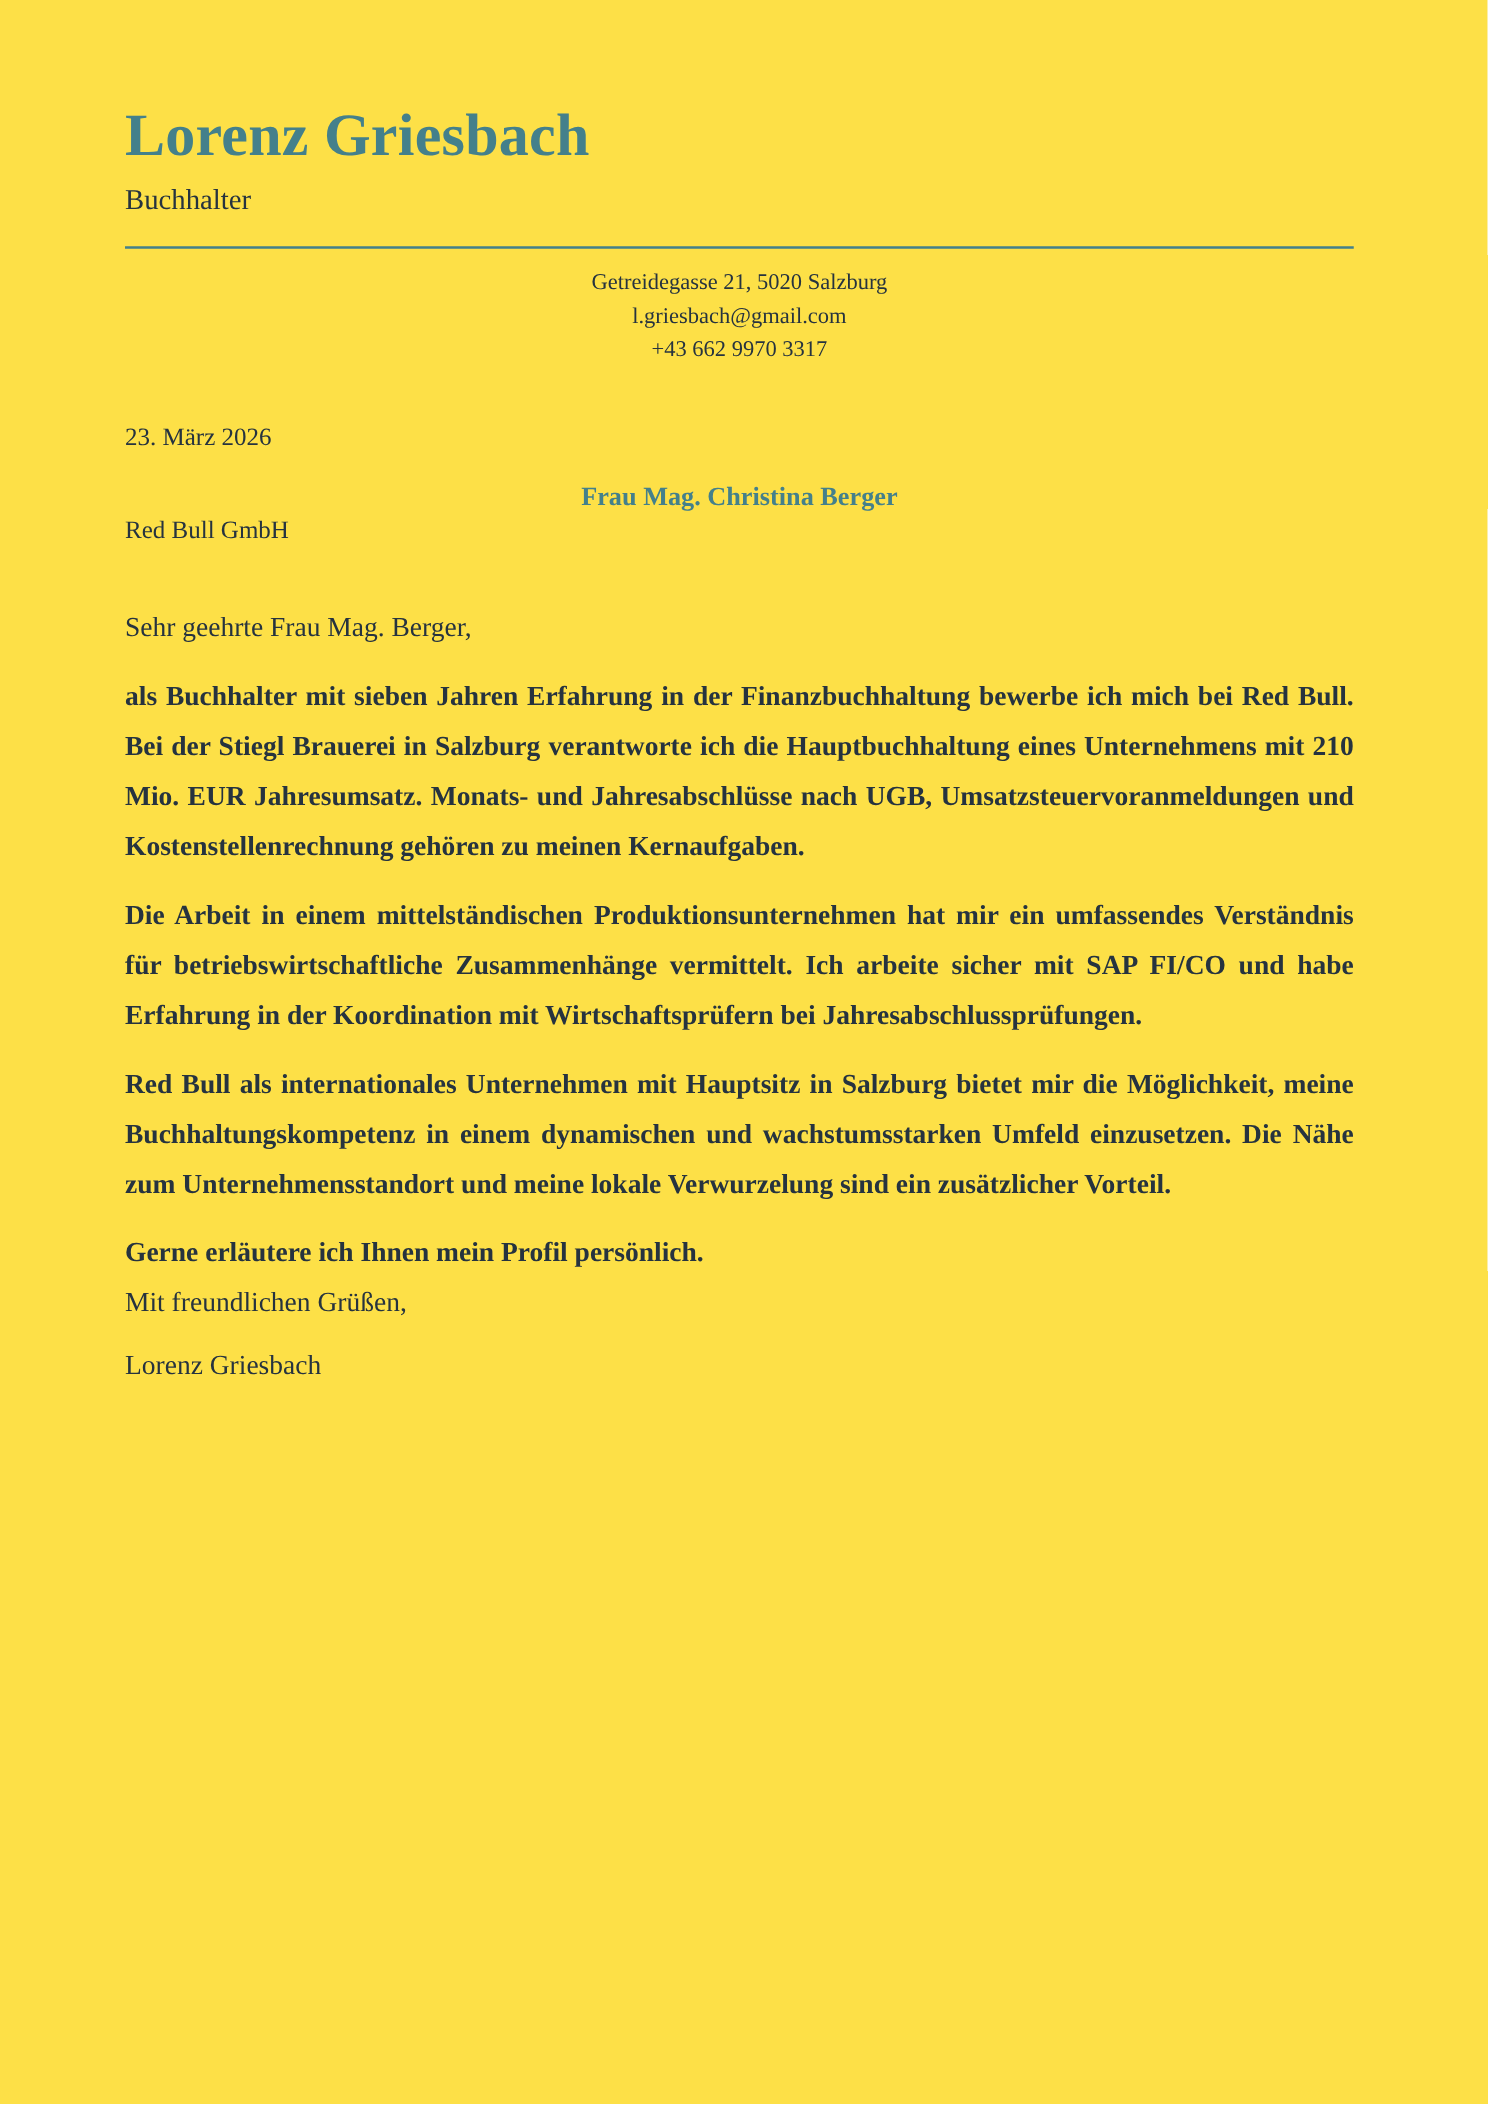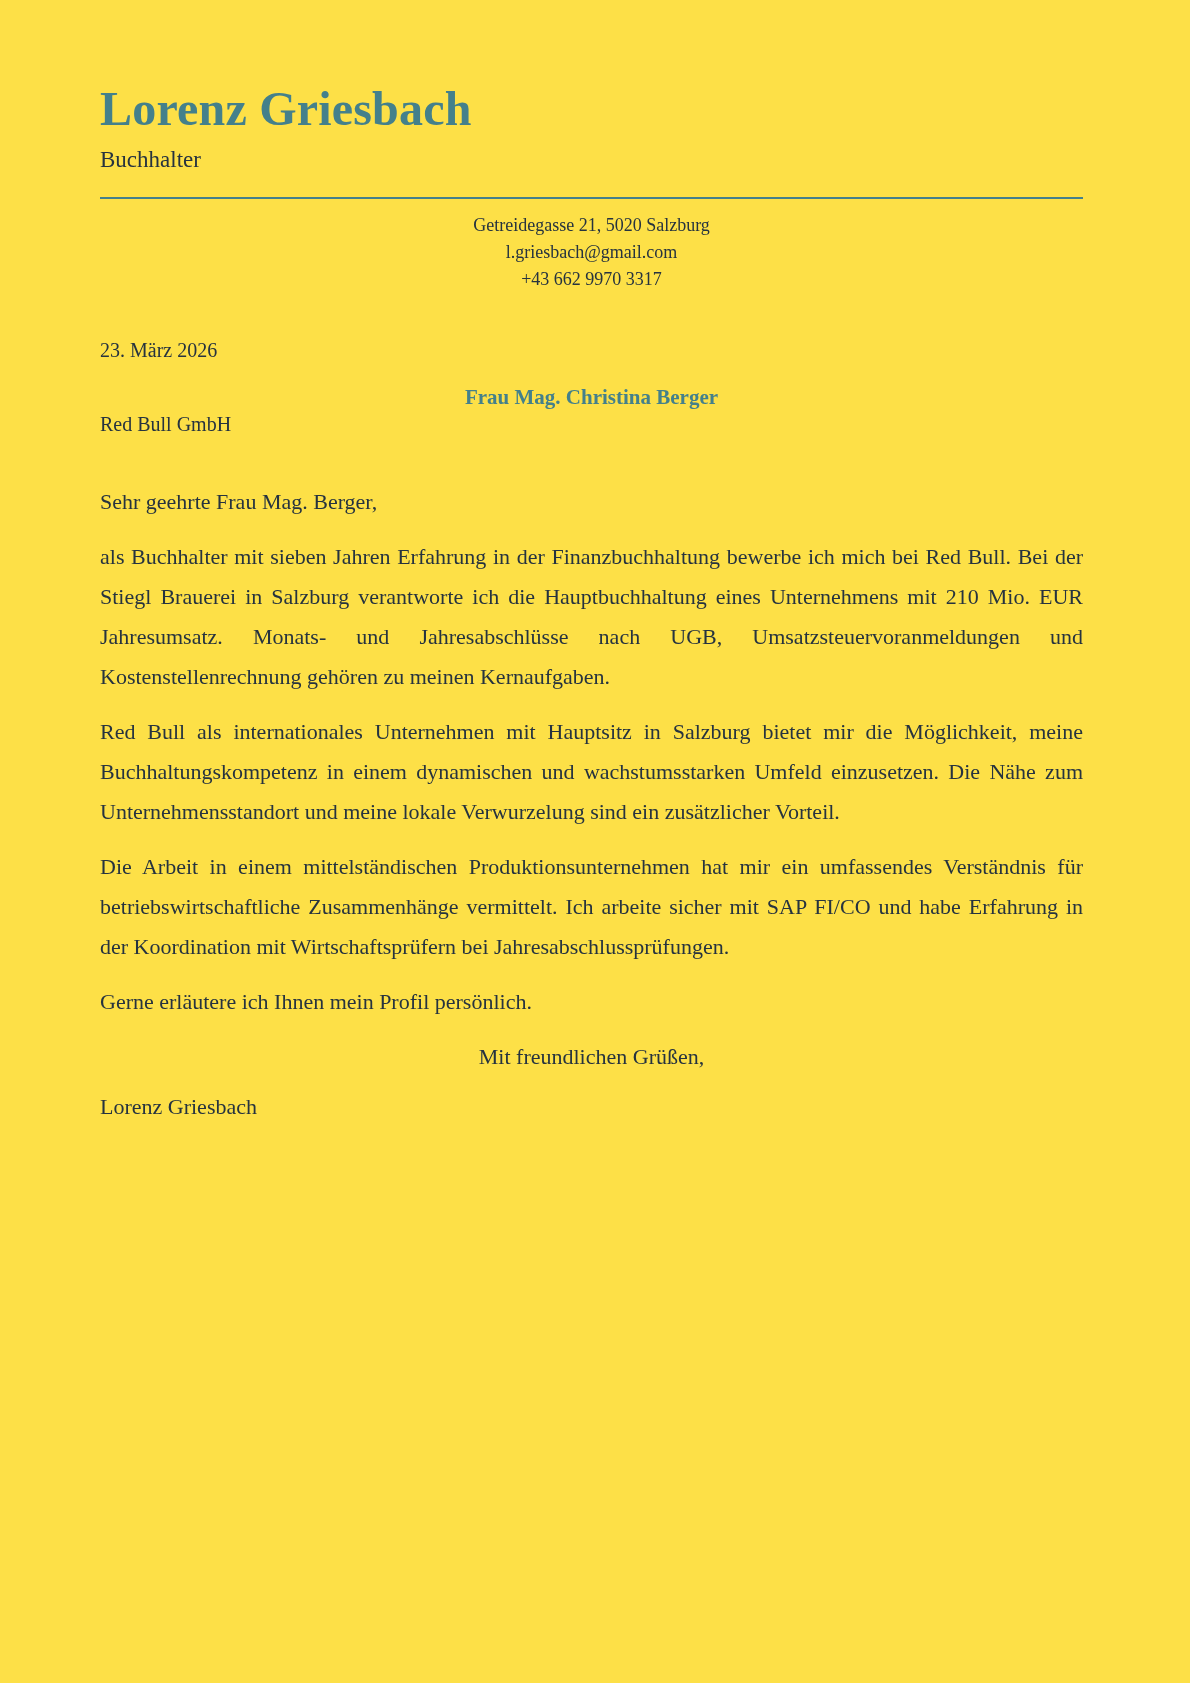--- a/index.html
+++ b/index.html
@@ -79,27 +79,26 @@
     font-size: 22px;
     line-height: 40px;
   }
 
   .para {
     margin-top: 15px;
     font-size: 22px;
     line-height: 40px;
     text-align: justify;
     hyphens: none;
+    font-weight: bold;
   }
 
   .closing {
-    margin-top: 15px;
     font-size: 22px;
     line-height: 40px;
-    text-align: center;
   }
 
   .signature {
     margin-top: 10px;
     font-size: 22px;
     line-height: 40px;
   }
 </style>
 </head>
 <body>
@@ -122,23 +121,23 @@
 
     <div class="recipient-block">
       <div class="recipient-name">Frau Mag. Christina Berger</div>
       <div class="recipient-company">Red Bull GmbH</div>
     </div>
 
     <p class="salutation">Sehr geehrte Frau Mag. Berger,</p>
 
     <p class="para">als Buchhalter mit sieben Jahren Erfahrung in der Finanzbuchhaltung bewerbe ich mich bei Red Bull. Bei der Stiegl Brauerei in Salzburg verantworte ich die Hauptbuchhaltung eines Unternehmens mit 210 Mio. EUR Jahresumsatz. Monats- und Jahresabschlüsse nach UGB, Umsatzsteuervoranmeldungen und Kostenstellenrechnung gehören zu meinen Kernaufgaben.</p>
 
+    <p class="para">Die Arbeit in einem mittelständischen Produktionsunternehmen hat mir ein umfassendes Verständnis für betriebswirtschaftliche Zusammenhänge vermittelt. Ich arbeite sicher mit SAP FI/CO und habe Erfahrung in der Koordination mit Wirtschaftsprüfern bei Jahresabschlussprüfungen.</p>
+
     <p class="para">Red Bull als internationales Unternehmen mit Hauptsitz in Salzburg bietet mir die Möglichkeit, meine Buchhaltungskompetenz in einem dynamischen und wachstumsstarken Umfeld einzusetzen. Die Nähe zum Unternehmensstandort und meine lokale Verwurzelung sind ein zusätzlicher Vorteil.</p>
-
-    <p class="para">Die Arbeit in einem mittelständischen Produktionsunternehmen hat mir ein umfassendes Verständnis für betriebswirtschaftliche Zusammenhänge vermittelt. Ich arbeite sicher mit SAP FI/CO und habe Erfahrung in der Koordination mit Wirtschaftsprüfern bei Jahresabschlussprüfungen.</p>
 
     <p class="para">Gerne erläutere ich Ihnen mein Profil persönlich.</p>
 
     <p class="closing">Mit freundlichen Grüßen,</p>
 
     <p class="signature">Lorenz Griesbach</p>
   </main>
 
 </div>
 

